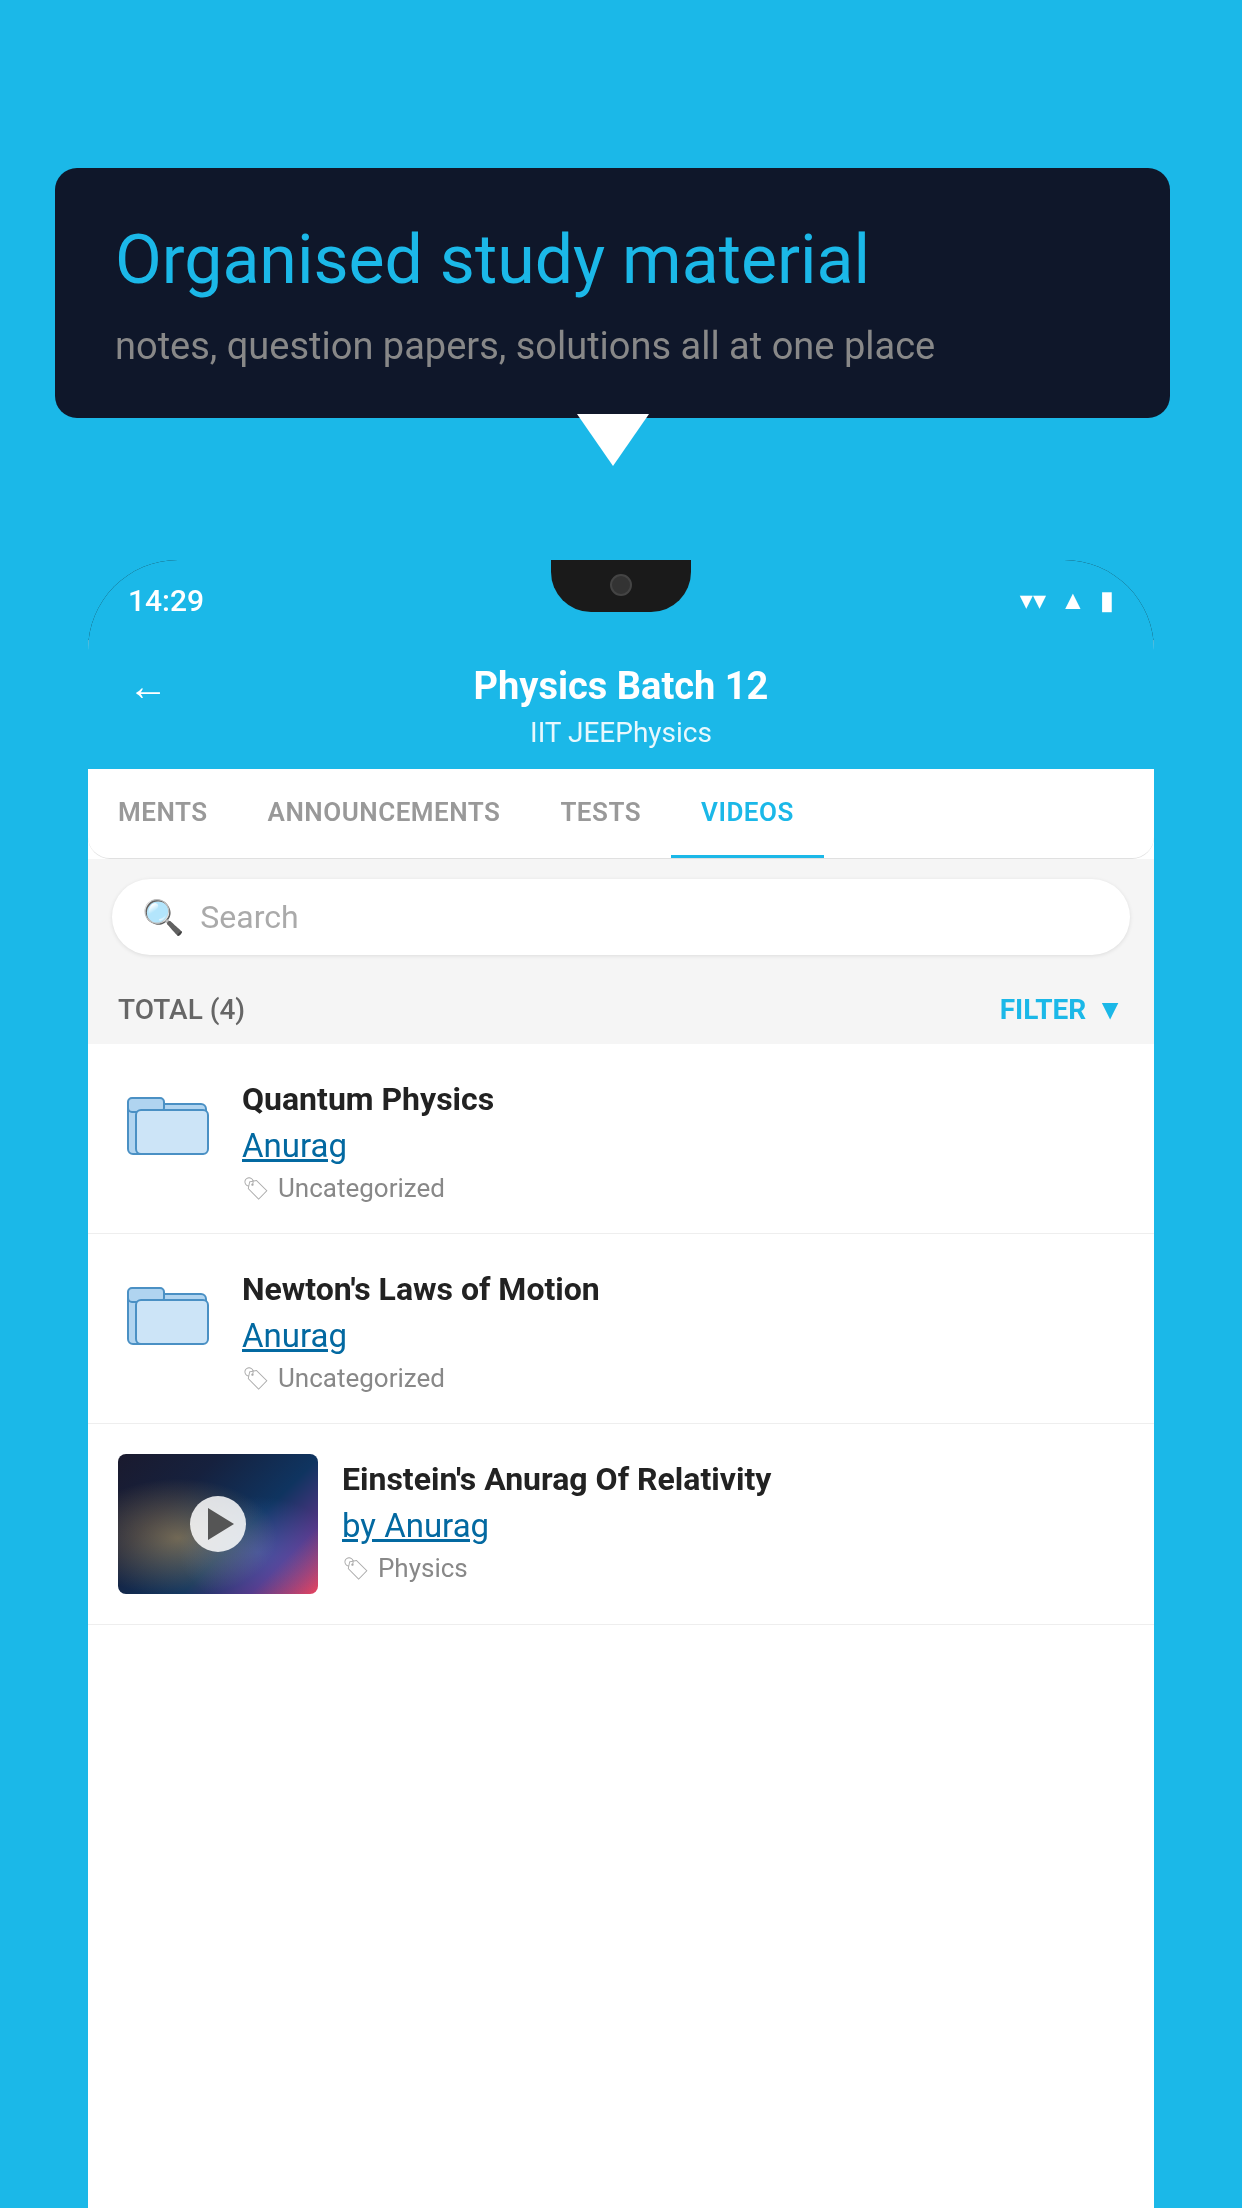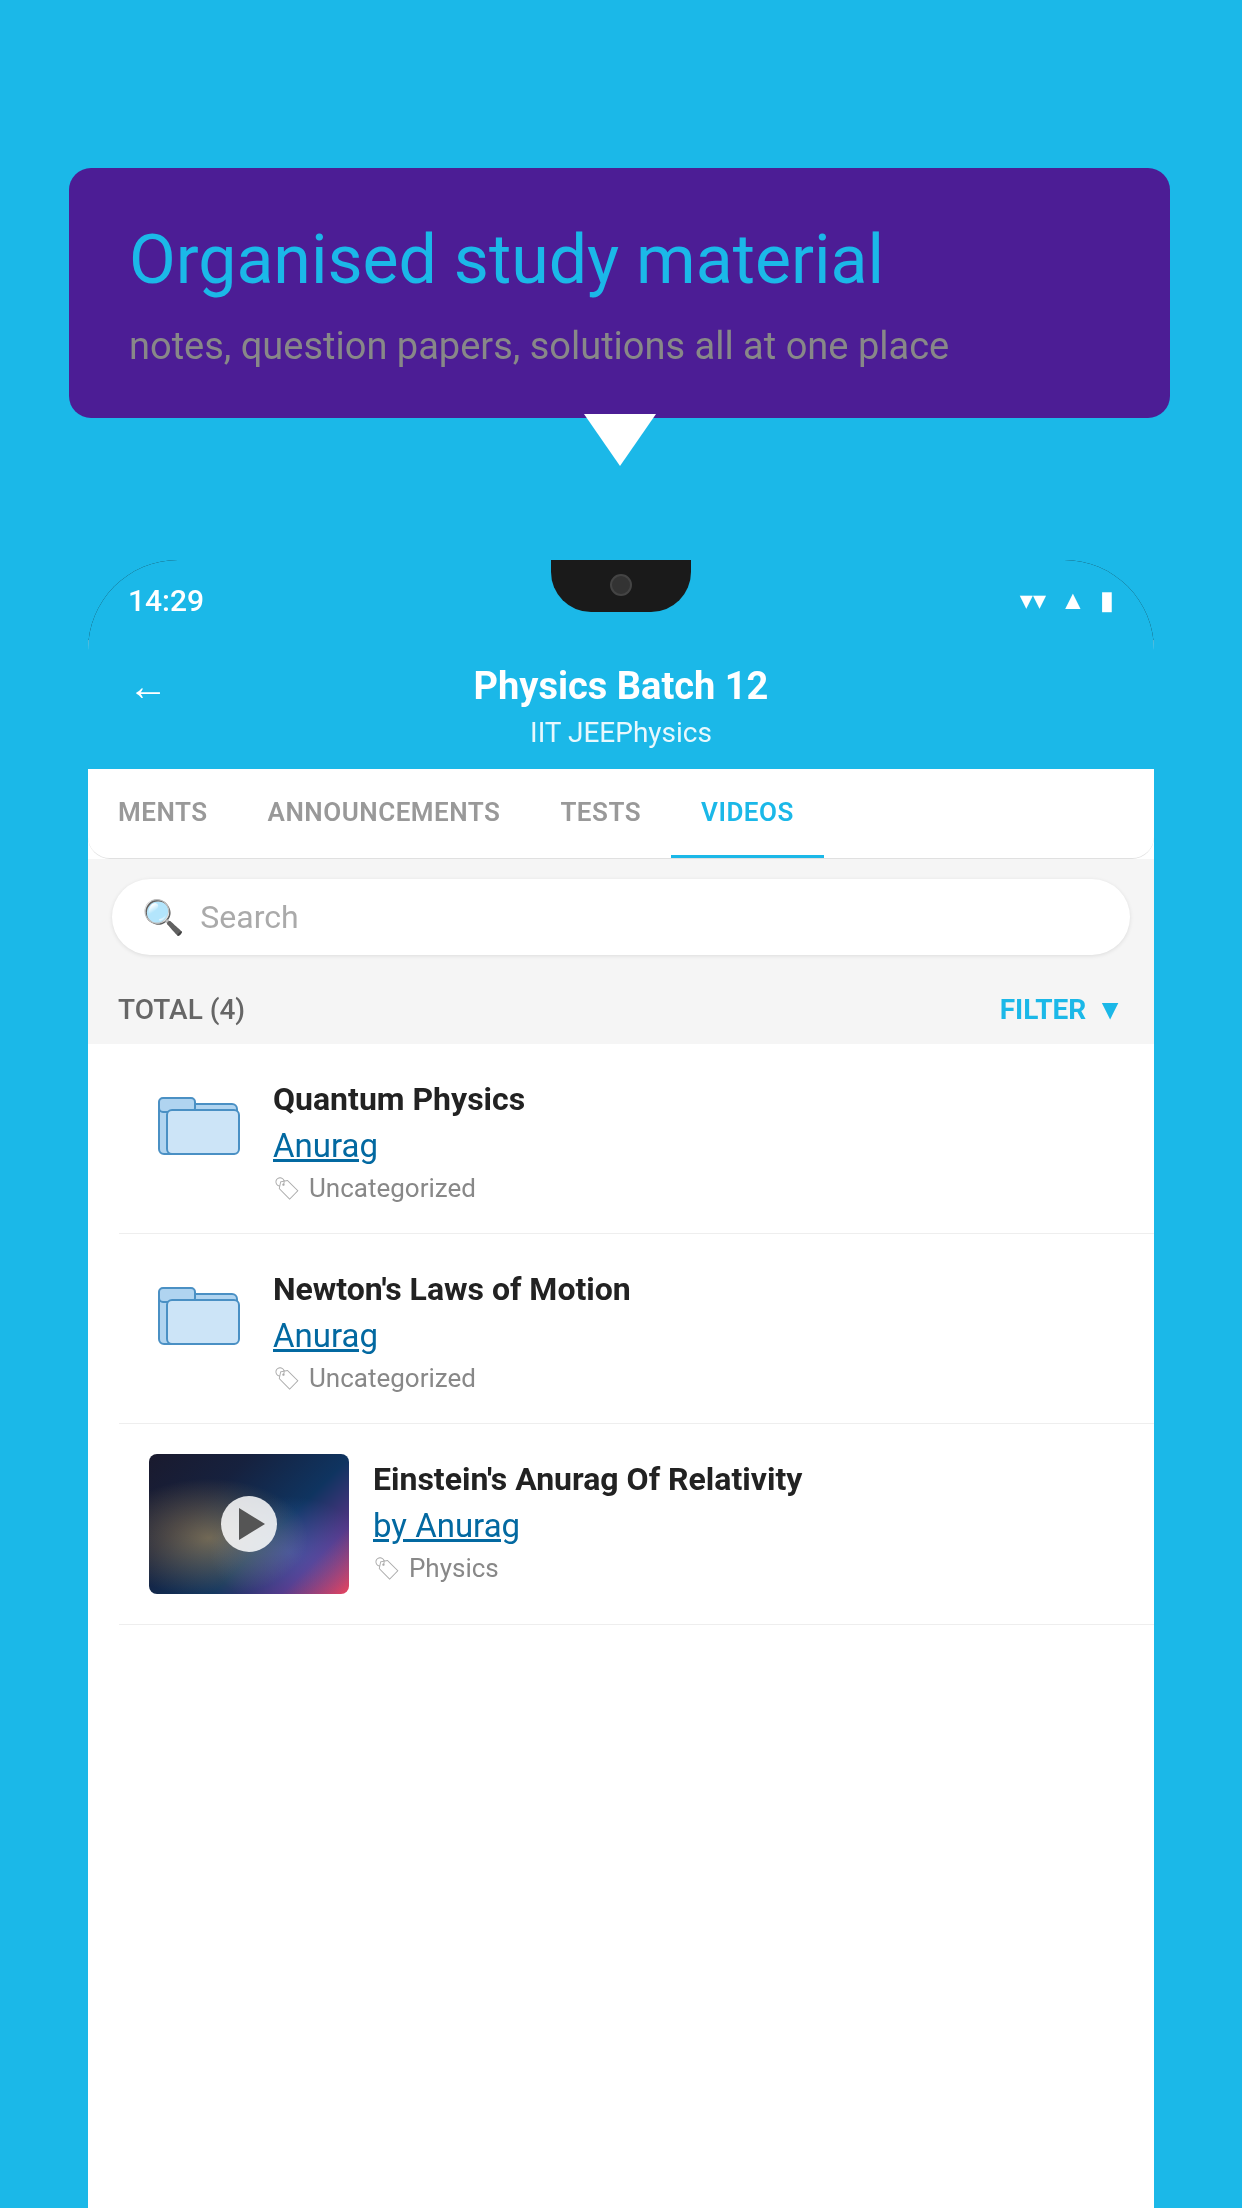--- a/index.html
+++ b/index.html
@@ -10,23 +10,23 @@
       background-color: #1bb8e8;
       font-family: 'Roboto', Arial, sans-serif;
       overflow: hidden;
       position: relative;
     }
 
     
     .speech-bubble {
       position: absolute;
       top: 168px;
-      left: 69px;
+      left: 55px;
       right: 72px;
-      background: #4c1d95;
+      background: #0f172a;
       border-radius: 22px;
       padding: 52px 60px 50px 60px;
     }
     .speech-bubble::after {
       content: '';
       position: absolute;
       bottom: -48px;
       left: 50%;
       transform: translateX(-50%);
       width: 0;
@@ -221,21 +221,20 @@
       font-weight: 700;
       cursor: pointer;
     }
     .filter-icon {
       font-size: 28px;
     }
 
     
     .video-list {
       background: white;
-      padding-left: 31px;
     }
     .video-item {
       display: flex;
       align-items: flex-start;
       padding: 30px 30px;
       border-bottom: 1px solid #eee;
       gap: 24px;
     }
     .video-thumb {
       width: 100px;

